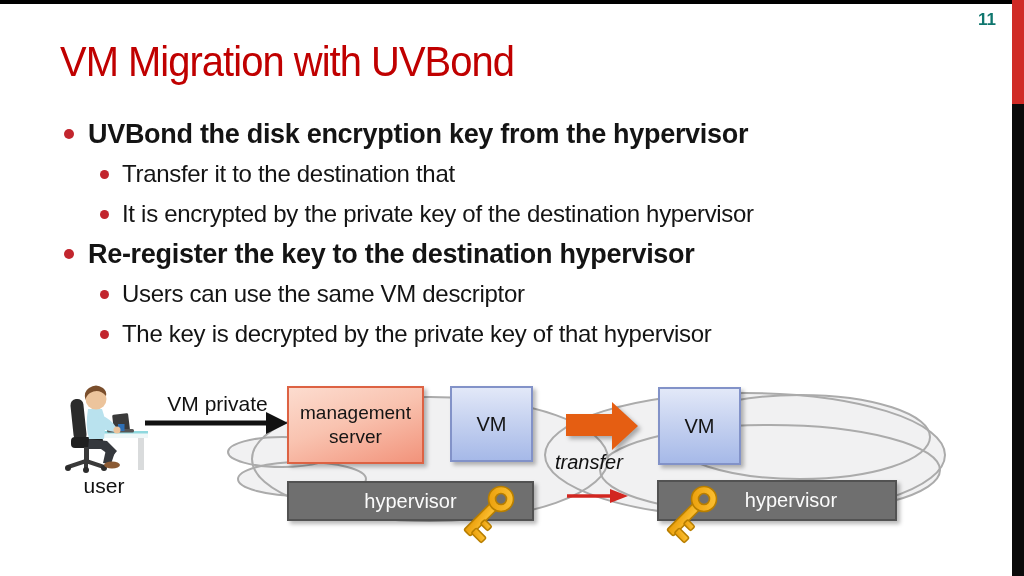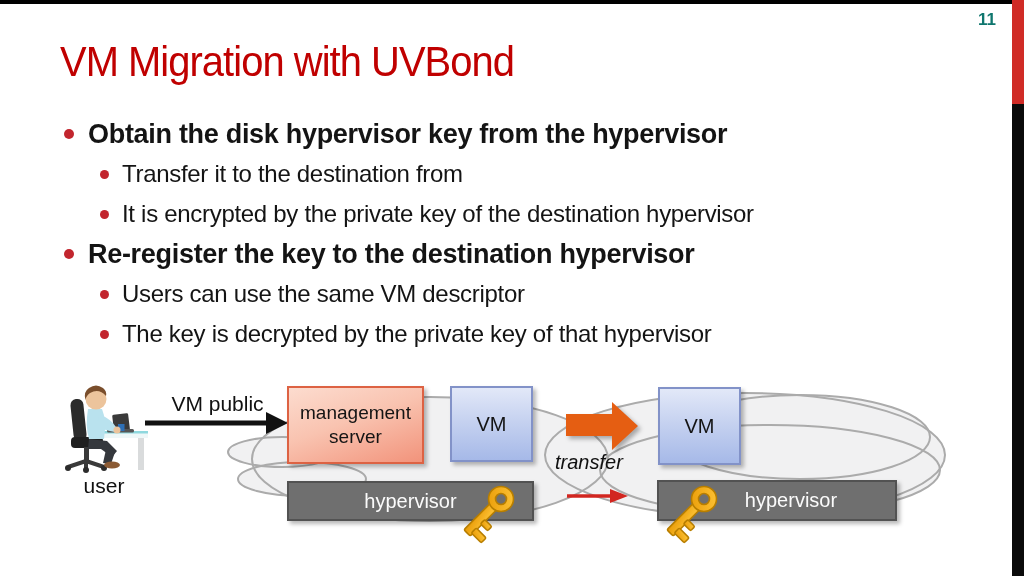--- a/index.html
+++ b/index.html
@@ -61,22 +61,22 @@
 <div class="slide">
 
   <div class="top-strip"></div>
   <div class="edge-bar"></div>
   <div class="edge-bar-red"></div>
   <div class="page-number">11</div>
 
   <div class="title">VM Migration with UVBond</div>
 
   <ul class="bullets">
-    <li class="l1">Obtain the disk hypervisor key from the hypervisor</li>
-    <li class="l2">Transfer it to the destination from</li>
+    <li class="l1">UVBond the disk encryption key from the hypervisor</li>
+    <li class="l2">Transfer it to the destination that</li>
     <li class="l2">It is encrypted by the private key of the destination hypervisor</li>
     <li class="l1">Re-register the key to the destination hypervisor</li>
     <li class="l2">Users can use the same VM descriptor</li>
     <li class="l2">The key is decrypted by the private key of that hypervisor</li>
   </ul>
 
   <div class="diagram">
 
     <svg class="dg-svg" width="1024" height="576" viewBox="0 0 1024 576">
       <defs>
@@ -141,21 +141,21 @@
         <circle cx="117" cy="430" r="3.5" fill="#ecc49c"></circle>
         <circle cx="96" cy="399" r="10.5" fill="#ecc49c"></circle>
         <path d="M85.5 399 A10.5 10.5 0 0 1 103 391 Q106 395 104 393 Q96 385 88 392 Q85 395 85.5 399 Z" fill="#7a4e2c"></path>
         <path d="M85.5 400 Q83 392 89 388 Q96 383 103 388 Q107 391 106 396 Q99 388 90 393 Q86 396 85.5 400Z" fill="#7a4e2c"></path>
         <path d="M89 439 L107 441 L117 451 L112 457 L101 449 L88 449 Z" fill="#35383d"></path>
         <path d="M107 445 L115 452 L111 464 L103 463 Z" fill="#35383d"></path>
         <ellipse cx="112" cy="465" rx="8" ry="3.5" fill="#8b5a33"></ellipse>
       </g>
     </svg>
 
-    <div class="lbl lbl-vm-migrate">VM public</div>
+    <div class="lbl lbl-vm-migrate">VM private</div>
     <div class="lbl lbl-user">user</div>
     <div class="lbl lbl-transfer">transfer</div>
 
     <div class="box box-mgmt">management server</div>
     <div class="box box-vm box-vm1">VM</div>
     <div class="box box-vm box-vm2">VM</div>
     <div class="box box-hyp box-hyp1">hypervisor</div>
     <div class="box box-hyp box-hyp2">hypervisor</div>
 
     <svg class="key-svg" width="1024" height="576" viewBox="0 0 1024 576">

